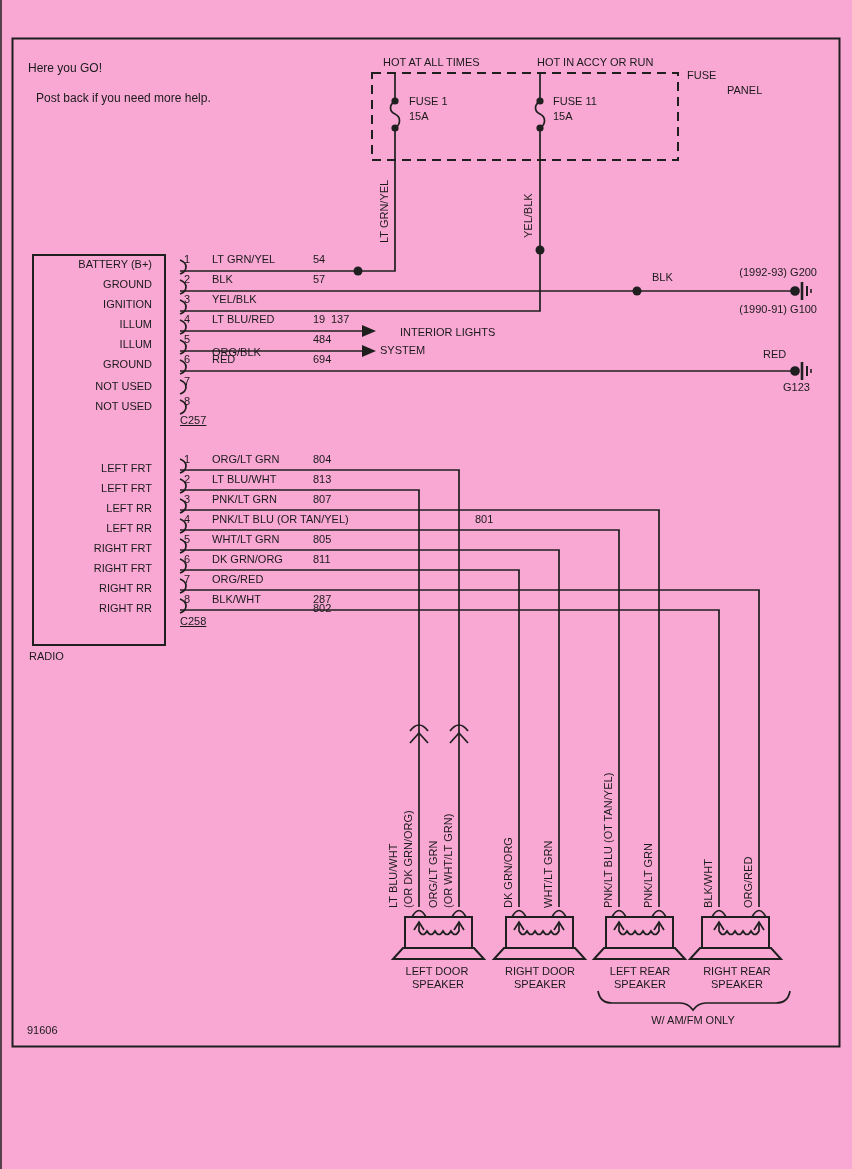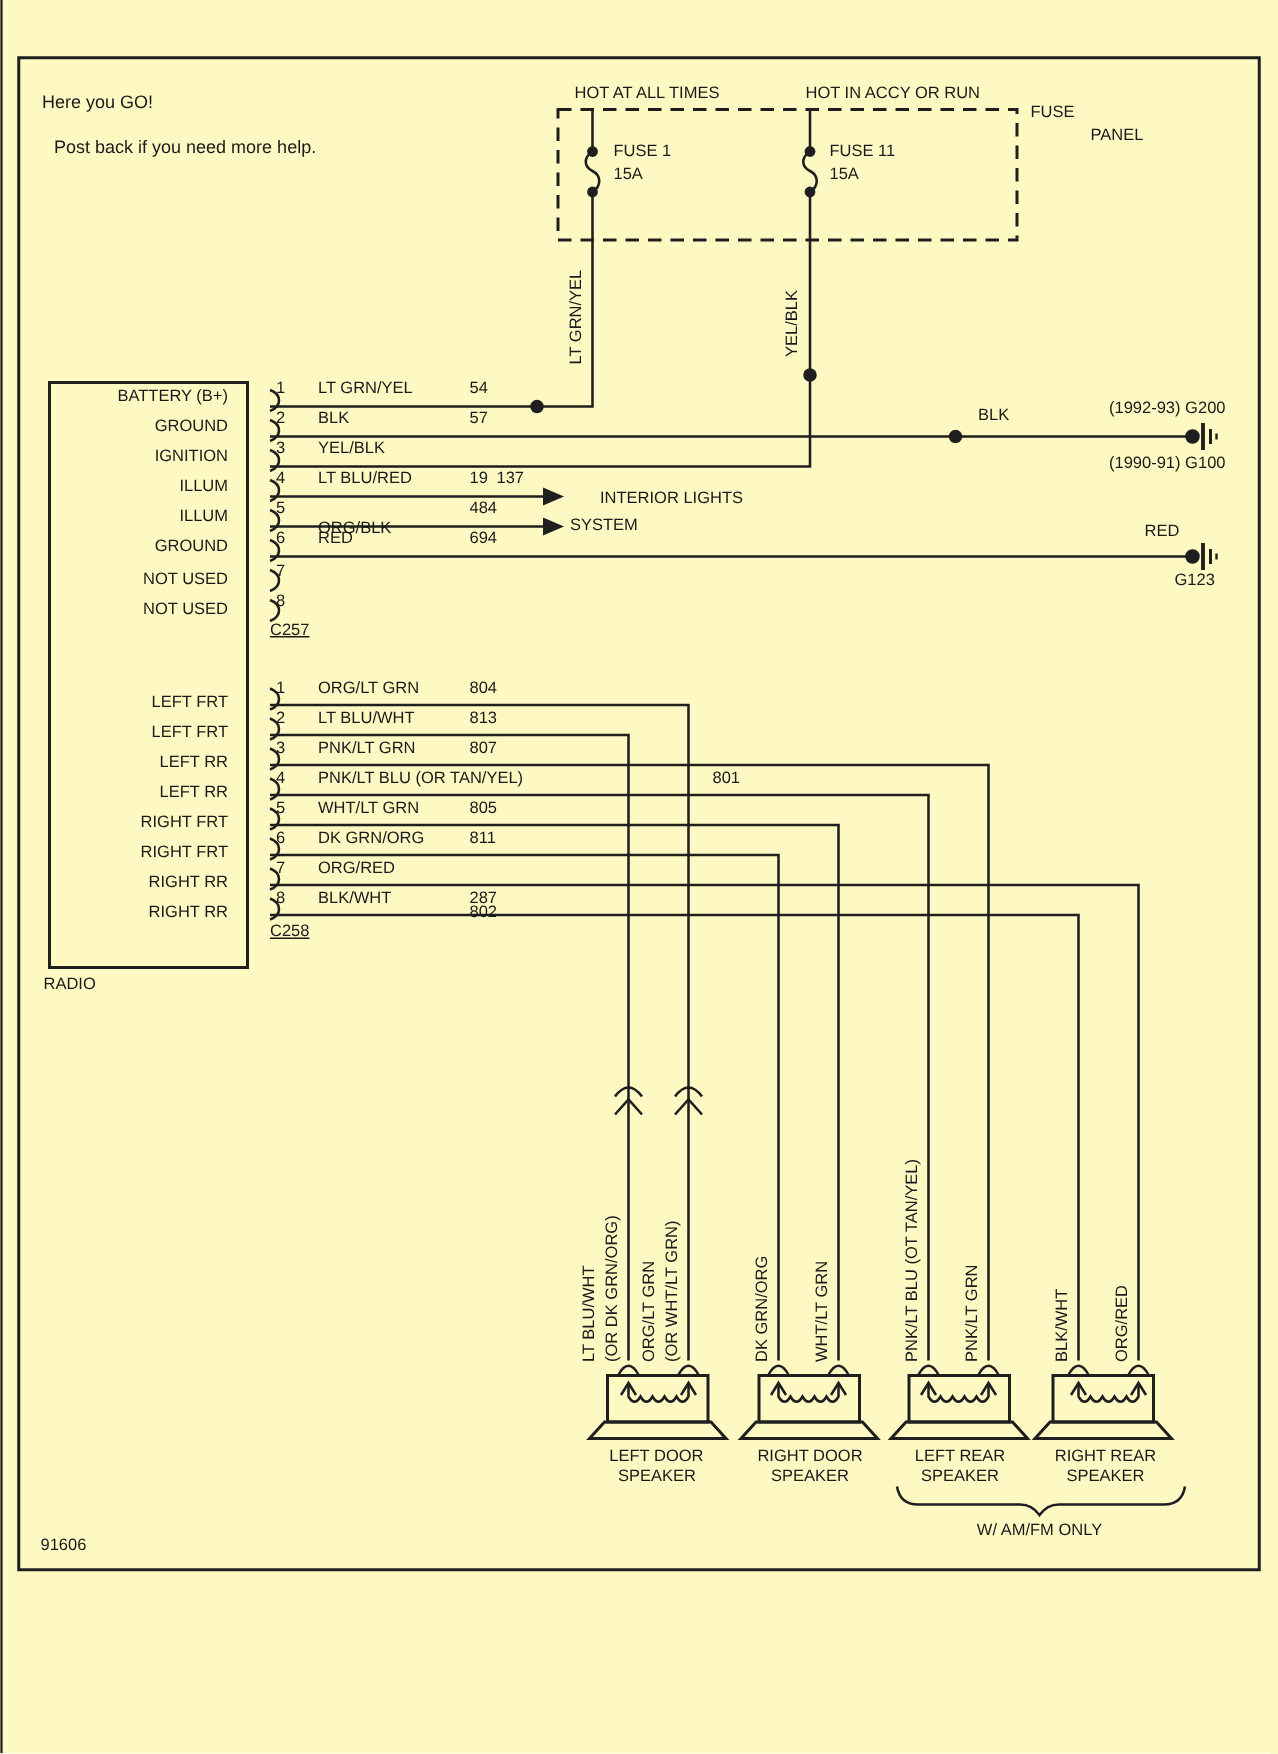--- a/index.html
+++ b/index.html
@@ -1,17 +1,17 @@
 <!DOCTYPE html>
 <html><head>
 <meta charset="utf-8">
 <style>
   html,body{margin:0;padding:0;background:#fff;}
   #page{
-    position:relative;width:852px;height:1169px;background:#fef9c3;
+    position:relative;width:852px;height:1169px;background:#f9a8d4;
     font-family:"Liberation Sans","DejaVu Sans",sans-serif;color:#1a1a1a;overflow:hidden;
   }
   .t{position:absolute;font-size:11px;line-height:13px;white-space:nowrap;}
   .big{font-size:12px;}
   .r{text-align:right;}
   .c{text-align:center;}
   .u{text-decoration:underline;}
   .vlabel{
     position:absolute;font-size:11px;line-height:15px;height:15px;white-space:nowrap;
     transform-origin:0 0;transform:rotate(-90deg);
@@ -250,21 +250,21 @@
   <div class="vlabel" style="left:401px;top:908px;">(OR DK GRN/ORG)</div>
   <div class="vlabel" style="left:426px;top:908px;">ORG/LT GRN</div>
   <div class="vlabel" style="left:441px;top:908px;">(OR WHT/LT GRN)</div>
   <div class="vlabel" style="left:501px;top:908px;">DK GRN/ORG</div>
   <div class="vlabel" style="left:541px;top:908px;">WHT/LT GRN</div>
   <div class="vlabel" style="left:601px;top:908px;">PNK/LT BLU (OT TAN/YEL)</div>
   <div class="vlabel" style="left:641px;top:908px;">PNK/LT GRN</div>
   <div class="vlabel" style="left:701px;top:908px;">BLK/WHT</div>
   <div class="vlabel" style="left:741px;top:908px;">ORG/RED</div>
 
-  <div class="t c" style="left:379px;top:965px;width:90px;text-align:right;">LEFT DOOR</div>
+  <div class="t c" style="left:392px;top:965px;width:90px;">LEFT DOOR</div>
   <div class="t c" style="left:393px;top:978px;width:90px;">SPEAKER</div>
   <div class="t c" style="left:495px;top:965px;width:90px;">RIGHT DOOR</div>
   <div class="t c" style="left:495px;top:978px;width:90px;">SPEAKER</div>
   <div class="t c" style="left:595px;top:965px;width:90px;">LEFT REAR</div>
   <div class="t c" style="left:595px;top:978px;width:90px;">SPEAKER</div>
   <div class="t c" style="left:692px;top:965px;width:90px;">RIGHT REAR</div>
   <div class="t c" style="left:692px;top:978px;width:90px;">SPEAKER</div>
 
   <div class="t c" style="left:638px;top:1014px;width:110px;">W/ AM/FM ONLY</div>
   <div class="t" style="left:27px;top:1024px;">91606</div>

